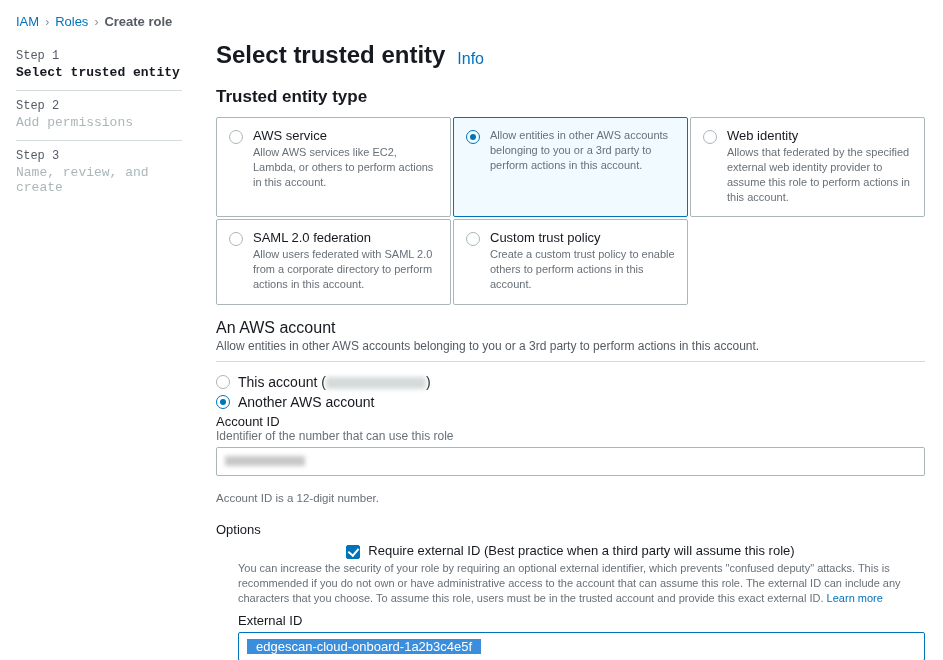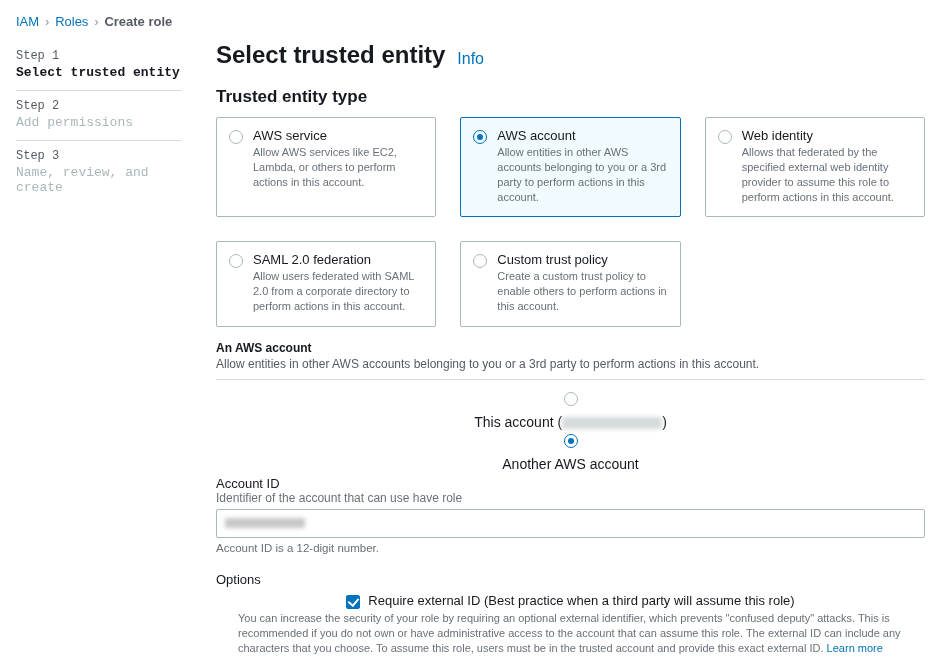--- a/index.html
+++ b/index.html
@@ -61,21 +61,21 @@
     font-size: 17px;
     font-weight: 700;
     margin-top: 18px;
     margin-bottom: 10px;
   }
 
   
   .card-grid {
     display: grid;
     grid-template-columns: repeat(3, 1fr);
-    gap: 24px;
+    gap: 2px;
   }
   .card {
     border: 1px solid #aab7b8;
     background: #fff;
     border-radius: 2px;
     padding: 10px 12px 12px 12px;
     display: flex;
     gap: 10px;
     cursor: pointer;
   }
@@ -109,39 +109,38 @@
     margin-bottom: 2px;
   }
   .card .card-desc {
     font-size: 11px;
     color: #687078;
     line-height: 1.35;
   }
 
   
   h3.subsection-title {
-    font-size: 12px;
-    font-weight: 700;
+    font-size: 16px;
+    font-weight: 400;
     margin-top: 14px;
   }
   .subsection-desc {
     font-size: 12px;
     color: #545b64;
     margin-top: 2px;
     margin-bottom: 8px;
   }
   hr.sep-line { border: none; border-top: 1px solid #d5dbdb; margin-bottom: 12px; }
 
   .inline-radio-row {
     display: flex;
     align-items: center;
     gap: 8px;
     margin-bottom: 4px;
     cursor: pointer;
-    flex-direction: column;
   }
   .inline-radio {
     width: 14px; height: 14px;
     border: 1px solid #aab7b8;
     border-radius: 50%;
     position: relative;
     flex-shrink: 0;
   }
   .inline-radio.checked { border-color: #0073bb; }
   .inline-radio.checked::after {
@@ -167,21 +166,21 @@
     border-radius: 2px;
     padding: 6px 8px;
     font-size: 13px;
   }
   .blurred-value {
     display: inline-block;
     width: 80px; height: 10px;
     background: #c8c8c8;
     filter: blur(2px);
   }
-  .below-hint { font-size: 11.5px; color: #687078; margin-top: 4px; }
+  .below-hint { font-size: 11.5px; color: #687078; margin-top: 16px; }
 
   
   .options-title { font-size: 13px; margin-top: 18px; margin-bottom: 6px; color:#16191f;}
   .checkbox-row {
     display: flex;
     align-items: flex-start;
     gap: 8px;
     margin-bottom: 2px;
     justify-content: center;
   }
@@ -205,21 +204,21 @@
   }
   .checkbox-label { font-size: 13px; }
   .checkbox-desc {
     font-size: 11px;
     color: #687078;
     line-height: 1.35;
     margin-left: 22px;
   }
   .checkbox-desc a { color: #0073bb; }
 
-  .ext-id-label { font-size: 13px; margin-top: 8px; margin-bottom: 4px; }
+  .ext-id-label { font-size: 13px; margin-left: 22px; margin-top: 8px; margin-bottom: 4px; }
   .ext-id-input-wrap { margin-left: 22px; }
   .ext-id-input {
     width: 100%;
     border: 1px solid #0073bb;
     border-radius: 2px;
     padding: 6px 8px;
     font-size: 13px;
   }
   .ext-id-input .sel {
     background: #3b8edb;
@@ -267,21 +266,20 @@
       <div class="card">
         <div class="radio"></div>
         <div>
           <div class="card-title">AWS service</div>
           <div class="card-desc">Allow AWS services like EC2, Lambda, or others to perform actions in this account.</div>
         </div>
       </div>
       <div class="card selected">
         <div class="radio"></div>
         <div>
-          <div class="card-title">AWS account</div>
           <div class="card-desc">Allow entities in other AWS accounts belonging to you or a 3rd party to perform actions in this account.</div>
         </div>
       </div>
       <div class="card">
         <div class="radio"></div>
         <div>
           <div class="card-title">Web identity</div>
           <div class="card-desc">Allows that federated by the specified external web identity provider to assume this role to perform actions in this account.</div>
         </div>
       </div>
@@ -310,21 +308,21 @@
       <span>
         <span>This account (</span><span class="blurred-id"></span><span>)</span>
       </span>
     </div>
     <div class="inline-radio-row">
       <div class="inline-radio checked"></div>
       <span>Another AWS account</span>
     </div>
 
     <div class="field-label">Account ID</div>
-    <div class="field-hint">Identifier of the account that can use have role</div>
+    <div class="field-hint">Identifier of the number that can use this role</div>
     <div class="text-input">
       <span class="blurred-value"></span>
     </div>
     <div class="below-hint">Account ID is a 12-digit number.</div>
 
     <div class="options-title">Options</div>
     <div class="checkbox-row">
       <div class="checkbox"></div>
       <div class="checkbox-label">Require external ID (Best practice when a third party will assume this role)</div>
     </div>

